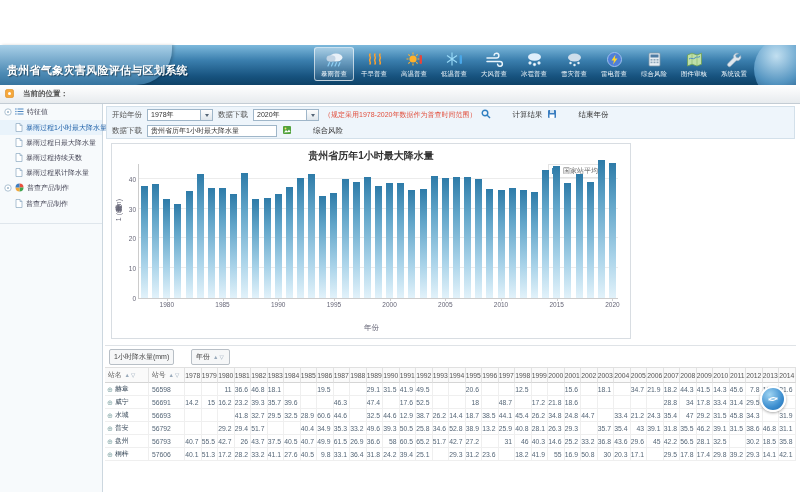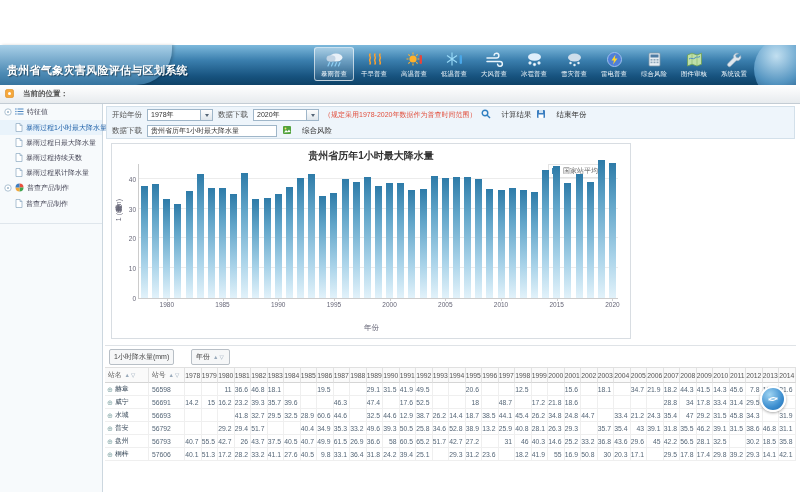--- a/index.html
+++ b/index.html
@@ -52,21 +52,21 @@
   .toolbar{position:absolute;left:2px;top:2px;right:5px;height:33px;background:#eef5fb;
         border:1px solid #d3e0ea;box-sizing:border-box;}
   .trow{display:flex;align-items:center;height:16px;padding-left:5px;gap:5px;font-size:7.5px;color:#555;}
   .select{width:66px;height:12px;background:#fff;border:1px solid #9fb6c9;display:inline-flex;
         align-items:center;justify-content:space-between;font-size:7px;color:#333;cursor:pointer;box-sizing:border-box;}
   .select .val{padding-left:3px;}
   .ddbtn{width:11px;height:100%;border-left:1px solid #9fb6c9;background:linear-gradient(#fdfdfd,#dfe6ec);
         display:flex;align-items:center;justify-content:center;}
   .dd{width:0;height:0;border-left:2.5px solid transparent;border-right:2.5px solid transparent;border-top:3.5px solid #567;}
   .hint{color:#e2503e;font-size:7px;white-space:nowrap;}
-  .tlink{display:inline-flex;align-items:center;gap:10px;color:#333;cursor:pointer;white-space:nowrap;}
+  .tlink{display:inline-flex;align-items:center;gap:21px;color:#333;cursor:pointer;white-space:nowrap;}
   .tinput{width:130px;height:12px;background:#fff;border:1px solid #9fb6c9;font-size:7px;color:#333;
         padding:0 3px;box-sizing:border-box;font-family:inherit;}
 
   
   .chartpanel{position:absolute;left:7px;top:39px;width:518px;height:194px;background:#fff;border:1px solid #d8dde2;}
   .ctitle{text-align:center;font-size:10px;font-weight:bold;color:#333;margin-top:5px;}
   .legend{position:absolute;right:28px;top:20px;display:flex;align-items:center;gap:3px;font-size:7px;color:#666;
         border:1px solid #e4e4e4;padding:1px 3px;background:#fff;cursor:pointer;}
   .lg-sq{width:8px;height:6px;background:#3e88b4;display:inline-block;}
   .ylab{position:absolute;left:2px;top:55px;writing-mode:vertical-rl;transform:rotate(180deg);font-size:7px;color:#667;}

